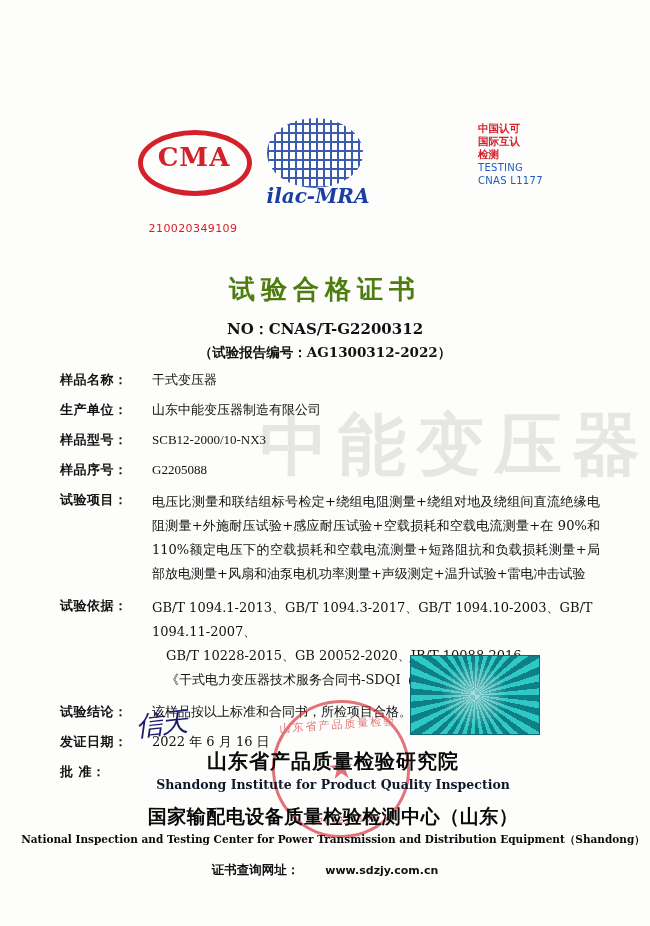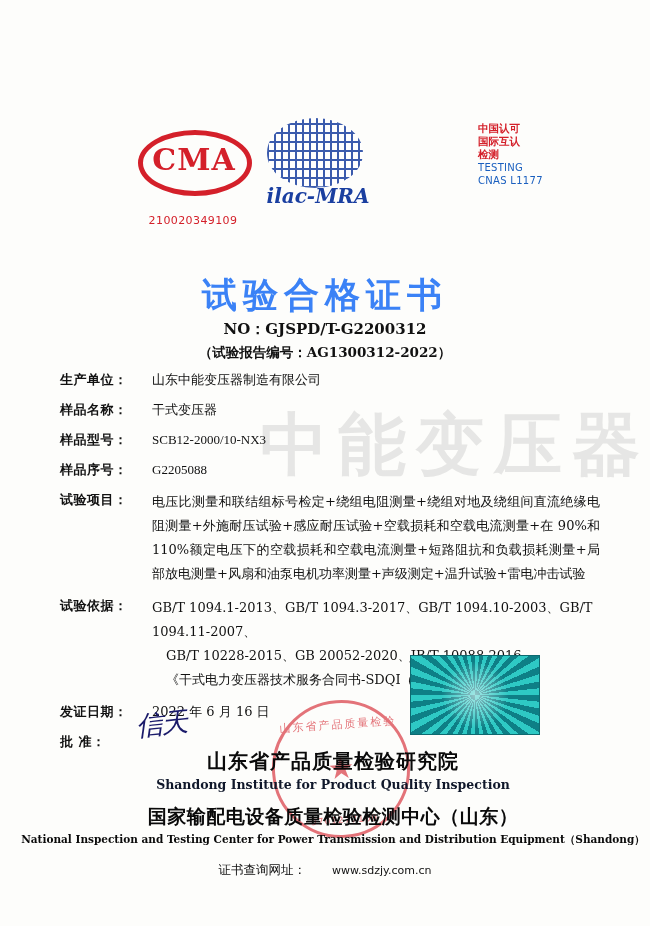--- a/index.html
+++ b/index.html
@@ -61,30 +61,30 @@
     width: 104px; height: 56px;
     border: 5px solid #d4202a;
     border-radius: 50%;
   }
   .cma-text {
     position: absolute;
     left: 8px;
     top: 12px;
     width: 96px;
     text-align: center;
-    font-size: 30px;
+    font-size: 26px;
     font-weight: bold;
     color: #d4202a;
     letter-spacing: 1px;
     font-family: "DejaVu Serif", "Liberation Serif", serif;
   }
   .cma-num {
     position: absolute;
     left: -5px;
-    top: 84px;
+    top: 92px;
     width: 120px;
     text-align: center;
     font-size: 11px;
     color: #d4202a;
     letter-spacing: 0.4px;
   }
 
   
   .ilac {
     position: absolute;
@@ -169,24 +169,24 @@
     letter-spacing: 0.3px;
   }
 
   
   .title {
     position: absolute;
     top: 272px;
     left: 0;
     width: 650px;
     text-align: center;
-    font-size: 35px;
+    font-size: 26px;
     font-weight: bold;
     letter-spacing: 6px;
-    color: #3b82f6;
+    color: #4d7c0f;
     font-family: "DejaVu Serif", "Liberation Serif", serif;
   }
   .no-line {
     position: absolute;
     top: 320px;
     left: 0;
     width: 650px;
     text-align: center;
     font-size: 15px;
     font-weight: bold;
@@ -367,20 +367,21 @@
   
   .footer {
     position: absolute;
     left: 0;
     top: 862px;
     width: 650px;
     text-align: center;
     font-size: 12.5px;
     color: #111;
     font-family: "DejaVu Serif", "Liberation Serif", serif;
+    font-weight: bold;
   }
   .footer .url {
     color: #111;
     font-family: "DejaVu Sans", "Liberation Sans", sans-serif;
     font-size: 11px;
     margin-left: 26px;
     text-decoration: none;
   }
 </style>
 </head>
@@ -407,34 +408,34 @@
       <div>中国认可</div>
       <div>国际互认</div>
       <div>检测</div>
       <div class="en">TESTING</div>
       <div class="en">CNAS L1177</div>
     </div>
   </div>
 
   <div class="title">试验合格证书</div>
   <div class="no-line">
-    <span>NO：</span><span>GJSPD/T-G2200312</span>
+    <span>NO：</span><span>CNAS/T-G2200312</span>
   </div>
   <div class="report-line">（试验报告编号：AG1300312-2022）</div>
 
   <div class="fields">
+
+    <div class="row">
+      <div class="lab">样品名称：</div>
+      <div class="val">干式变压器</div>
+    </div>
 
     <div class="row">
       <div class="lab">生产单位：</div>
       <div class="val">山东中能变压器制造有限公司</div>
-    </div>
-
-    <div class="row">
-      <div class="lab">样品名称：</div>
-      <div class="val">干式变压器</div>
     </div>
 
     <div class="row">
       <div class="lab">样品型号：</div>
       <div class="val mono">SCB12-2000/10-NX3</div>
     </div>
 
     <div class="row">
       <div class="lab">样品序号：</div>
       <div class="val mono">G2205088</div>
@@ -447,20 +448,24 @@
 
     <div class="row basis">
       <div class="lab">试验依据：</div>
       <div class="val">
         <div>GB/T 1094.1-2013、GB/T 1094.3-2017、GB/T 1094.10-2003、GB/T 1094.11-2007、</div>
         <div class="basis-line2">GB/T 10228-2015、GB 20052-2020、JB/T 10088-2016、</div>
         <div class="basis-line3">《干式电力变压器技术服务合同书-SDQI（G）0194-2022》</div>
       </div>
     </div>
 
+    <div class="row">
+      <div class="lab">试验结论：</div>
+      <div class="val">该样品按以上标准和合同书，所检项目合格。</div>
+    </div>
 
     <div class="row">
       <div class="lab">发证日期：</div>
       <div class="val">2022 年 6 月 16 日</div>
     </div>
 
     <div class="row">
       <div class="lab">批    准：</div>
       <div class="val"></div>
     </div>

